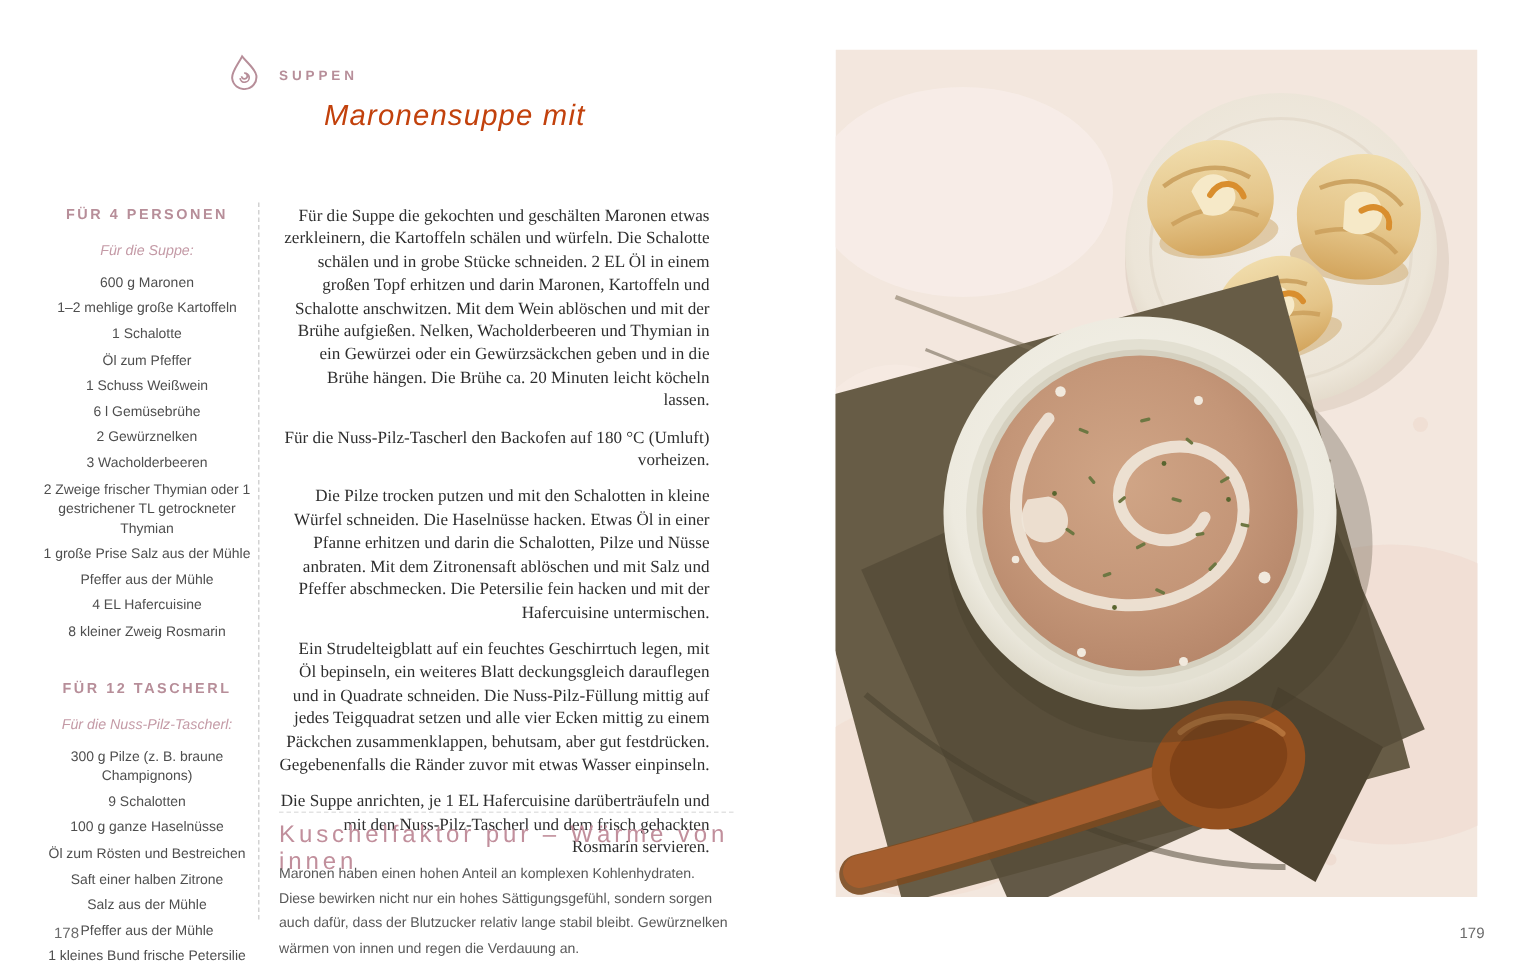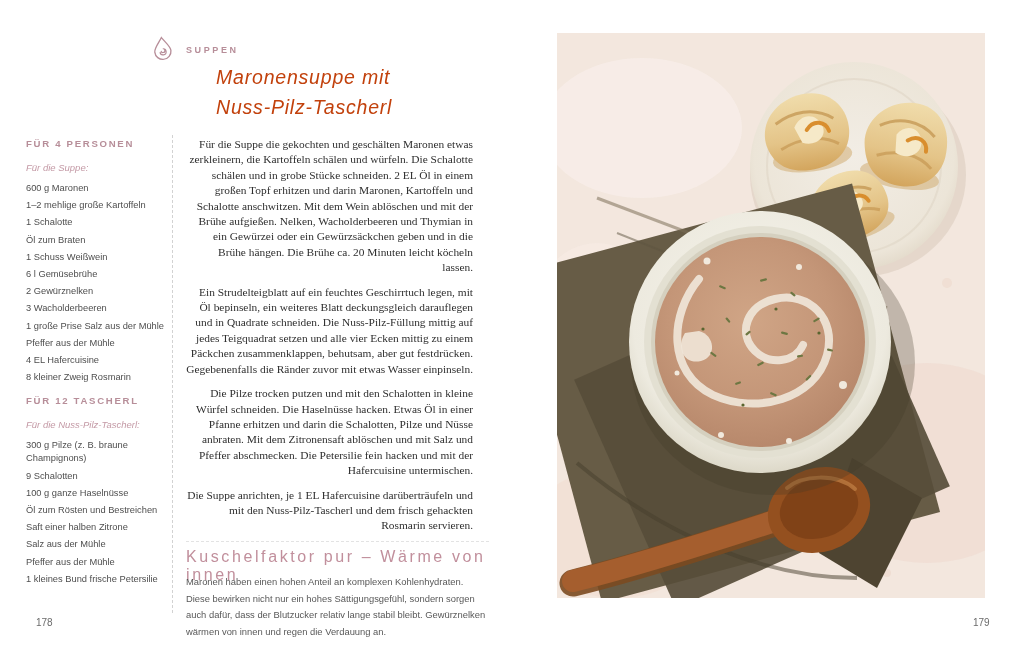--- a/index.html
+++ b/index.html
@@ -18,28 +18,28 @@
     font-size:9px;font-weight:bold;letter-spacing:2.6px;
     color:var(--accent_rose,#b78e99);padding-top:3px;
   }
   .recipe-title{
     left:185px;top:62px;width:330px;
     font-style:italic;font-weight:400;font-size:19.5px;line-height:30px;
     letter-spacing:0.8px;color:#c2410c;margin-left:31px;
   }
 
   .ingredients{
-    left:26px;top:138px;width:144px;text-align:left;
+    left:26px;top:138px;width:144px;text-align:center;
     font-size:9.3px;color:#4e4e4e;
   }
   .ing-header{
     color:var(--accent_rose,#b78e99);font-weight:bold;
     letter-spacing:1.7px;font-size:9.6px;margin-bottom:4px;
   }
-  .ing-header.second{margin-top:11px;}
+  .ing-header.second{margin-top:26px;}
   .ing-sub{
     color:#c49aa6;font-style:italic;font-size:9.5px;
     margin:13px 0 9px;
   }
   .ing-list .ing-item{margin:4px 0;line-height:1.42;}
 
   .divider-v{
     left:172px;top:135px;height:478px;width:0;
     border-left:1.5px dashed #d2d2d2;
   }
@@ -79,35 +79,35 @@
 <div class="abs chapter-header">
   <svg class="chapter-icon" viewBox="0 0 22 25">
     <path d="M11 1.5 C14.5 7 19.5 11.5 19.5 16 A8.5 8.5 0 1 1 2.5 16 C2.5 11.5 7.5 7 11 1.5 Z" fill="none" stroke="#b78e99" stroke-width="1.4"></path>
     <path d="M8 16.5 a3.2 3.2 0 1 0 3.2 -3.2 a2 2 0 1 1 -2 2" fill="none" stroke="#b78e99" stroke-width="1.2"></path>
   </svg>
   <span class="chapter-label">SUPPEN</span>
 </div>
 
 <div class="abs recipe-title">
   <div>Maronensuppe mit</div>
-  <div>Nuss-Pilz-Tascherl</div>
 </div>
 
 <div class="abs ingredients">
   <div class="ing-header">FÜR 4 PERSONEN</div>
   <div class="ing-sub">Für die Suppe:</div>
   <div class="ing-list">
       <div class="ing-item">600 g Maronen</div>
       <div class="ing-item">1–2 mehlige große Kartoffeln</div>
       <div class="ing-item">1 Schalotte</div>
-      <div class="ing-item">Öl zum Braten</div>
+      <div class="ing-item">Öl zum Pfeffer</div>
       <div class="ing-item">1 Schuss Weißwein</div>
       <div class="ing-item">6 l Gemüsebrühe</div>
       <div class="ing-item">2 Gewürznelken</div>
       <div class="ing-item">3 Wacholderbeeren</div>
+      <div class="ing-item">2 Zweige frischer Thymian oder 1 gestrichener TL getrockneter Thymian</div>
       <div class="ing-item">1 große Prise Salz aus der Mühle</div>
       <div class="ing-item">Pfeffer aus der Mühle</div>
       <div class="ing-item">4 EL Hafercuisine</div>
       <div class="ing-item">8 kleiner Zweig Rosmarin</div>
     </div>
 
   <div class="ing-header second">FÜR 12 TASCHERL</div>
   <div class="ing-sub">Für die Nuss-Pilz-Tascherl:</div>
   <div class="ing-list">
       <div class="ing-item">300 g Pilze (z. B. braune Champignons)</div>
@@ -118,22 +118,23 @@
       <div class="ing-item">Salz aus der Mühle</div>
       <div class="ing-item">Pfeffer aus der Mühle</div>
       <div class="ing-item">1 kleines Bund frische Petersilie</div>
     </div>
 </div>
 
 <div class="abs divider-v"></div>
 
 <div class="abs instructions">
     <p>Für die Suppe die gekochten und geschälten Maronen etwas zerkleinern, die Kartoffeln schälen und würfeln. Die Schalotte schälen und in grobe Stücke schneiden. 2 EL Öl in einem großen Topf erhitzen und darin Maronen, Kartoffeln und Schalotte anschwitzen. Mit dem Wein ablöschen und mit der Brühe aufgießen. Nelken, Wacholderbeeren und Thymian in ein Gewürzei oder ein Gewürzsäckchen geben und in die Brühe hängen. Die Brühe ca. 20 Minuten leicht köcheln lassen.</p>
+    <p>Für die Nuss-Pilz-Tascherl den Backofen auf 180 °C (Umluft) vorheizen.</p>
+    <p>Die Pilze trocken putzen und mit den Schalotten in kleine Würfel schneiden. Die Haselnüsse hacken. Etwas Öl in einer Pfanne erhitzen und darin die Schalotten, Pilze und Nüsse anbraten. Mit dem Zitronensaft ablöschen und mit Salz und Pfeffer abschmecken. Die Petersilie fein hacken und mit der Hafercuisine untermischen.</p>
     <p>Ein Strudelteigblatt auf ein feuchtes Geschirrtuch legen, mit Öl bepinseln, ein weiteres Blatt deckungsgleich darauflegen und in Quadrate schneiden. Die Nuss-Pilz-Füllung mittig auf jedes Teigquadrat setzen und alle vier Ecken mittig zu einem Päckchen zusammenklappen, behutsam, aber gut festdrücken. Gegebenenfalls die Ränder zuvor mit etwas Wasser einpinseln.</p>
-    <p>Die Pilze trocken putzen und mit den Schalotten in kleine Würfel schneiden. Die Haselnüsse hacken. Etwas Öl in einer Pfanne erhitzen und darin die Schalotten, Pilze und Nüsse anbraten. Mit dem Zitronensaft ablöschen und mit Salz und Pfeffer abschmecken. Die Petersilie fein hacken und mit der Hafercuisine untermischen.</p>
     <p>Die Suppe anrichten, je 1 EL Hafercuisine darüberträufeln und mit den Nuss-Pilz-Tascherl und dem frisch gehackten Rosmarin servieren.</p>
   </div>
 
 <div class="abs info-divider"></div>
 <div class="abs info-heading">Kuschelfaktor pur – Wärme von innen</div>
 <div class="abs info-text">Maronen haben einen hohen Anteil an komplexen Kohlenhydraten. Diese bewirken nicht nur ein hohes Sättigungsgefühl, sondern sorgen auch dafür, dass der Blutzucker relativ lange stabil bleibt. Gewürznelken wärmen von innen und regen die Verdauung an.</div>
 
 <div class="abs page-num left">178</div>
 
 <div class="abs photo">

